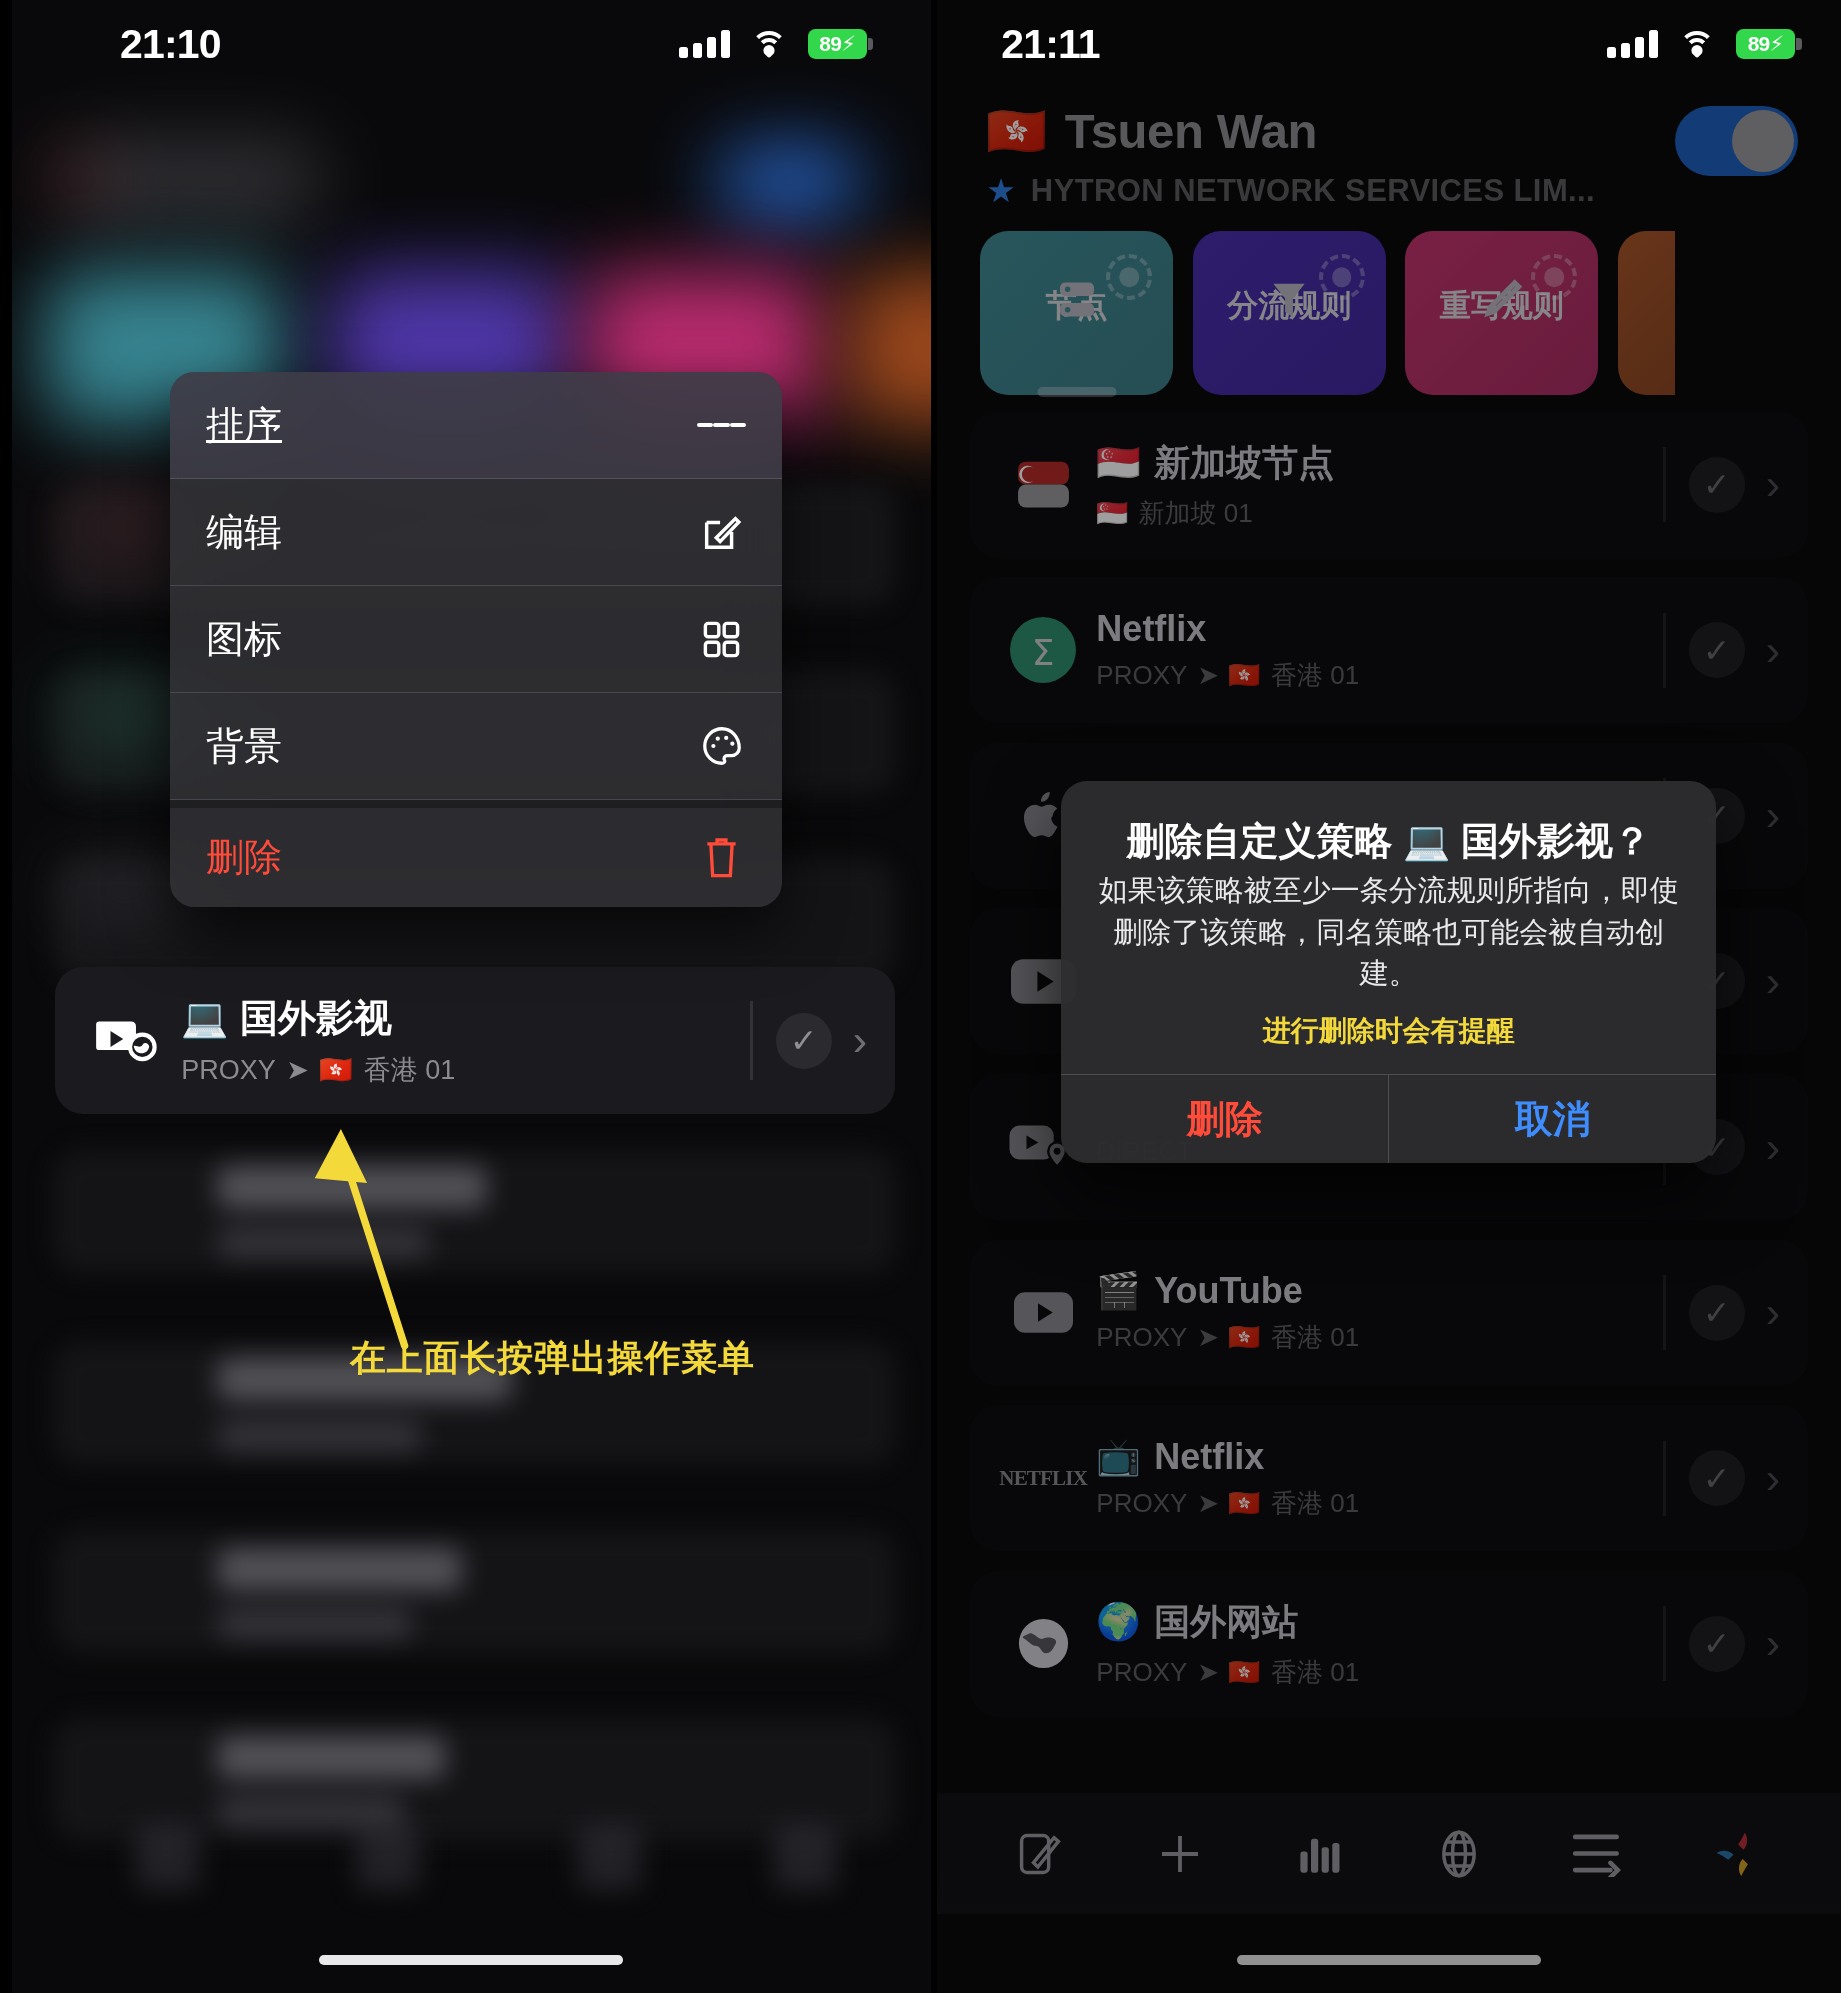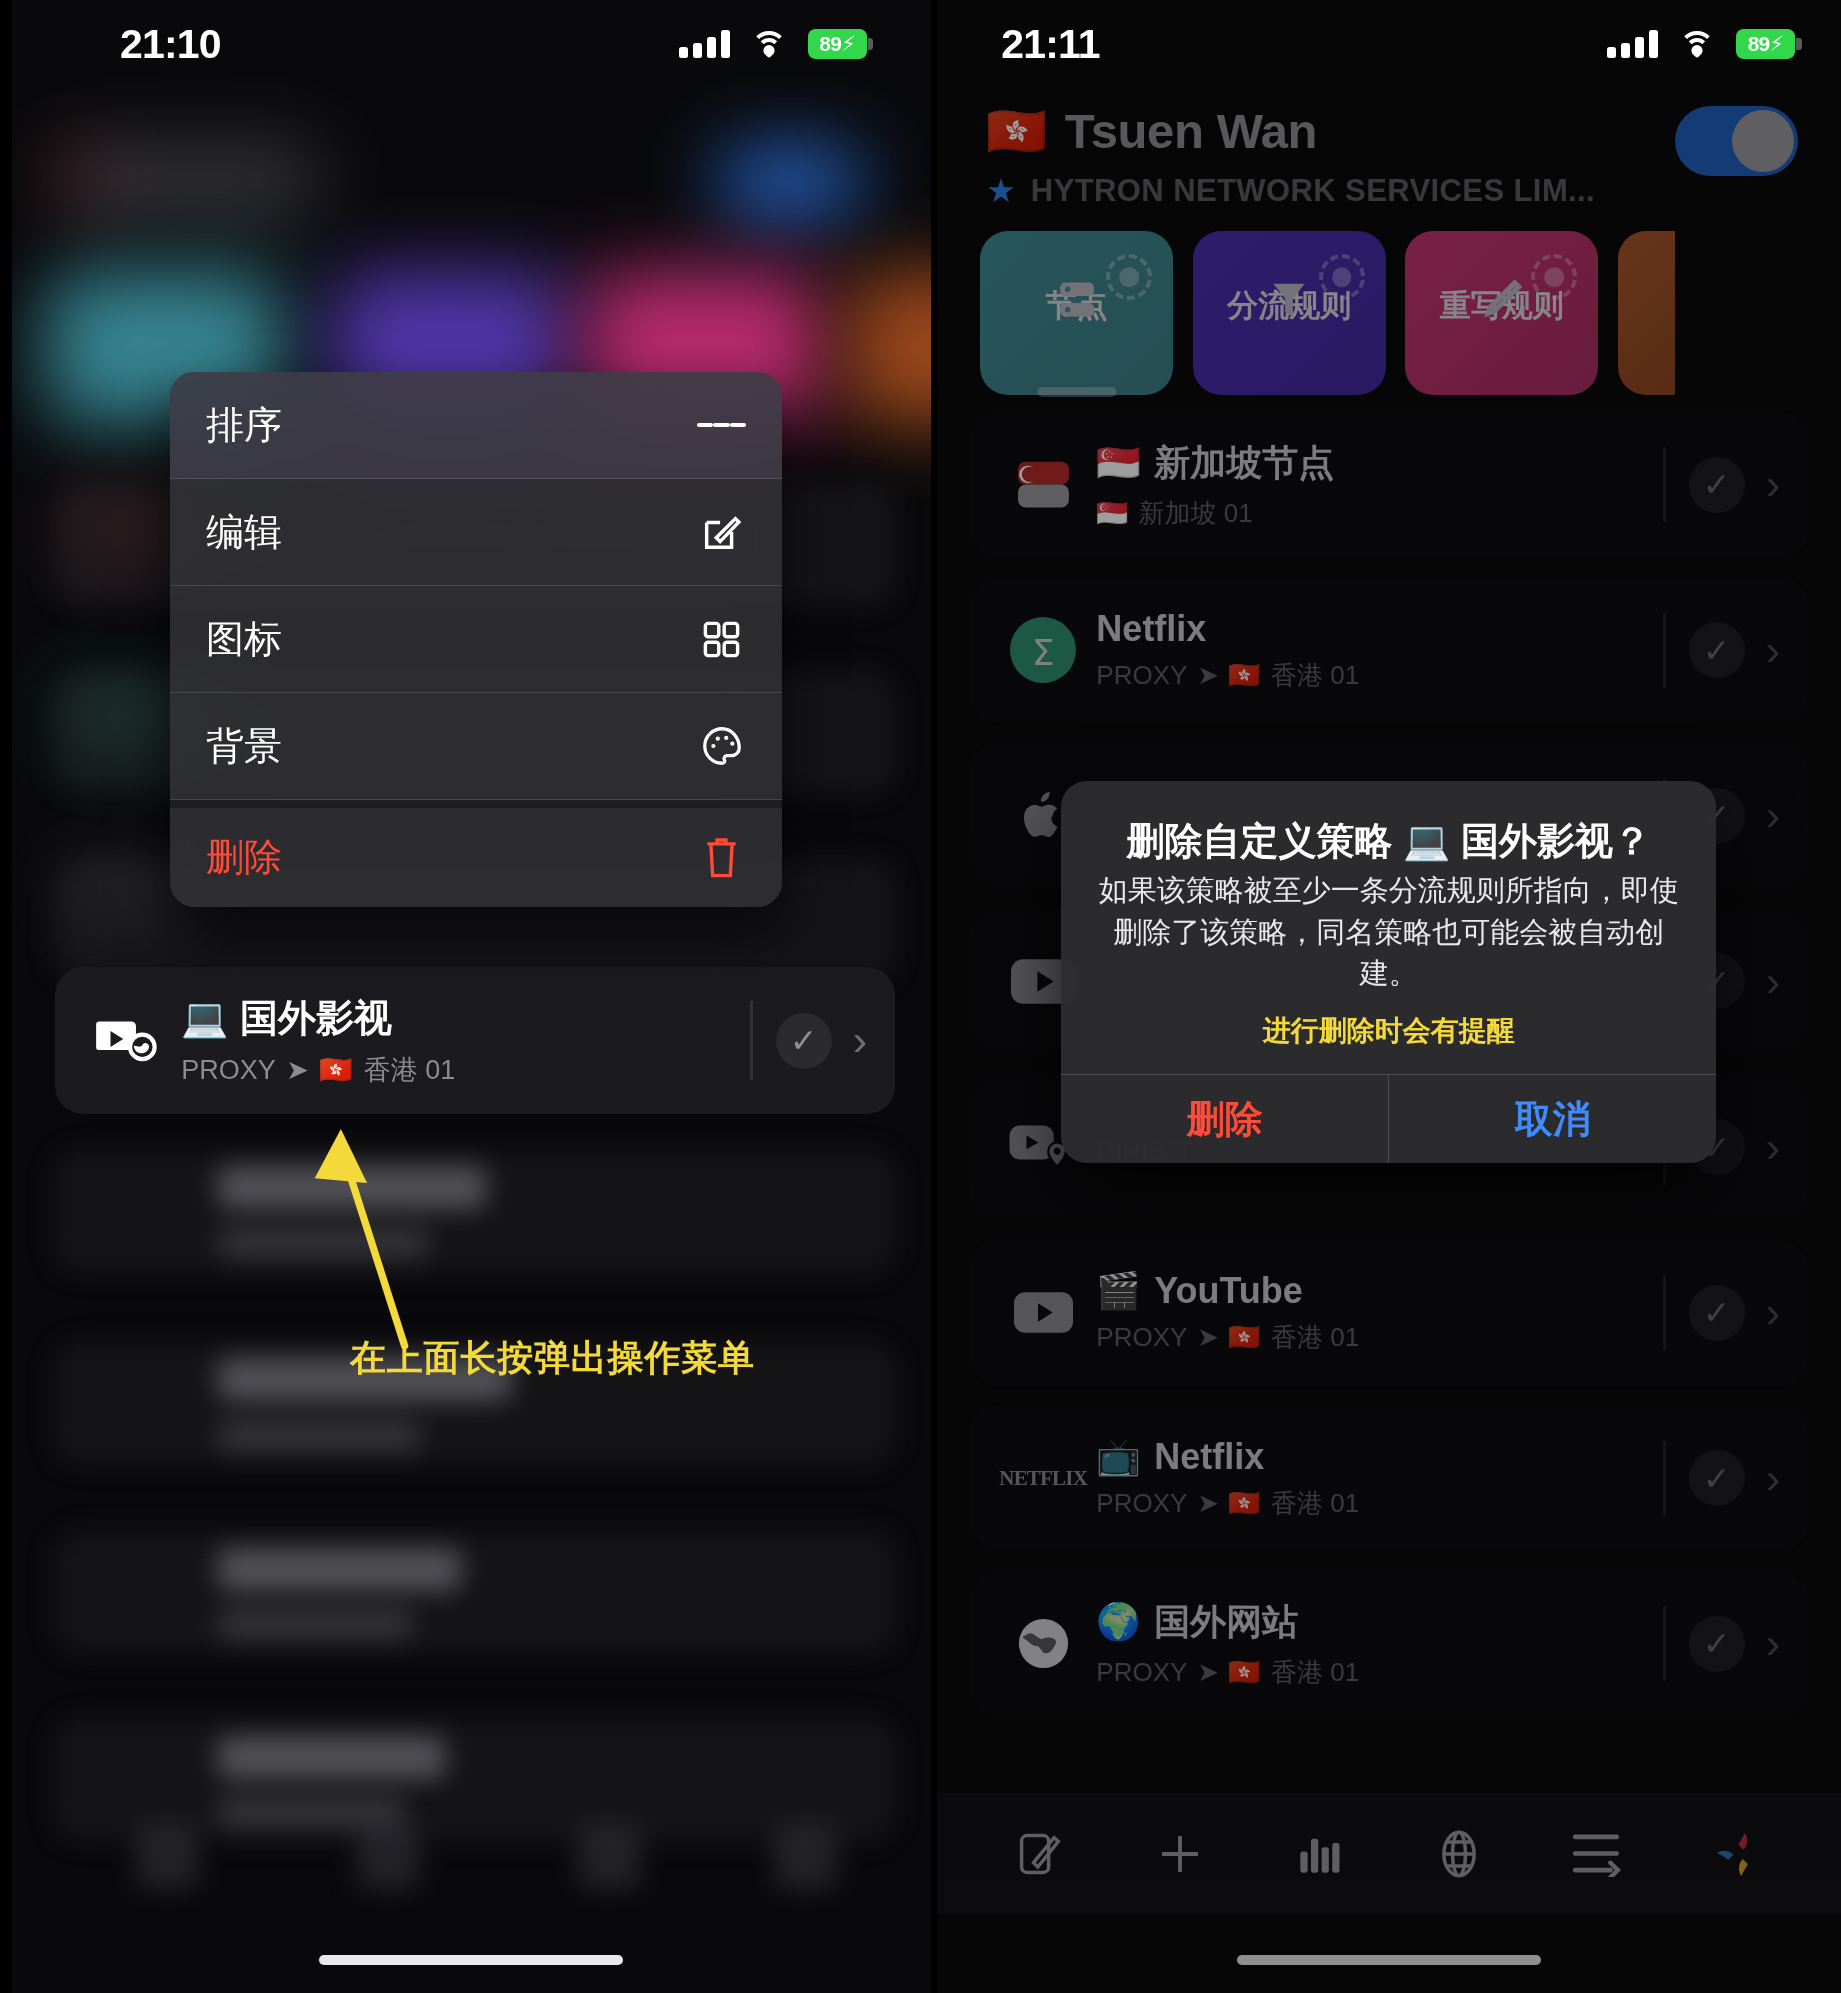--- a/index.html
+++ b/index.html
@@ -65,21 +65,21 @@
     position:absolute; left:158px; top:372px; width:612px; z-index:40;
     border-radius:24.5px; overflow:hidden;
     background:rgba(52,52,56,.80); backdrop-filter:blur(33px);
     box-shadow:0 24.5px 57px rgba(0,0,0,.6);
   }
   .ctx-item {
     height:107px; display:flex; align-items:center; justify-content:space-between;
     padding:0 36px; color:#fff; font-size:38px;
     border-bottom:0.8px solid rgba(255,255,255,.13);
   }
-  .ctx-item:nth-child(1){ background:rgba(70,66,82,.55); }
+  .ctx-item:nth-child(1){ background:rgba(70,66,82,.55);text-decoration:underline; }
   .ctx-item.gapabove { border-top:8.2px solid rgba(0,0,0,.30); }
   .ctx-item.danger { color:#ff4b3a; border-bottom:0; }
   .ctx-ico { width:49px; height:49px; display:flex; align-items:center;
     justify-content:center; color:#fff; }
   .ctx-item.danger .ctx-ico { color:#ff4b3a; }
   .ic-hamburger i { display:block; width:43px; height:4.9px; background:#fff;
     border-radius:2.5px; margin:5.7px 0; }
 
   
   .hl-card {

